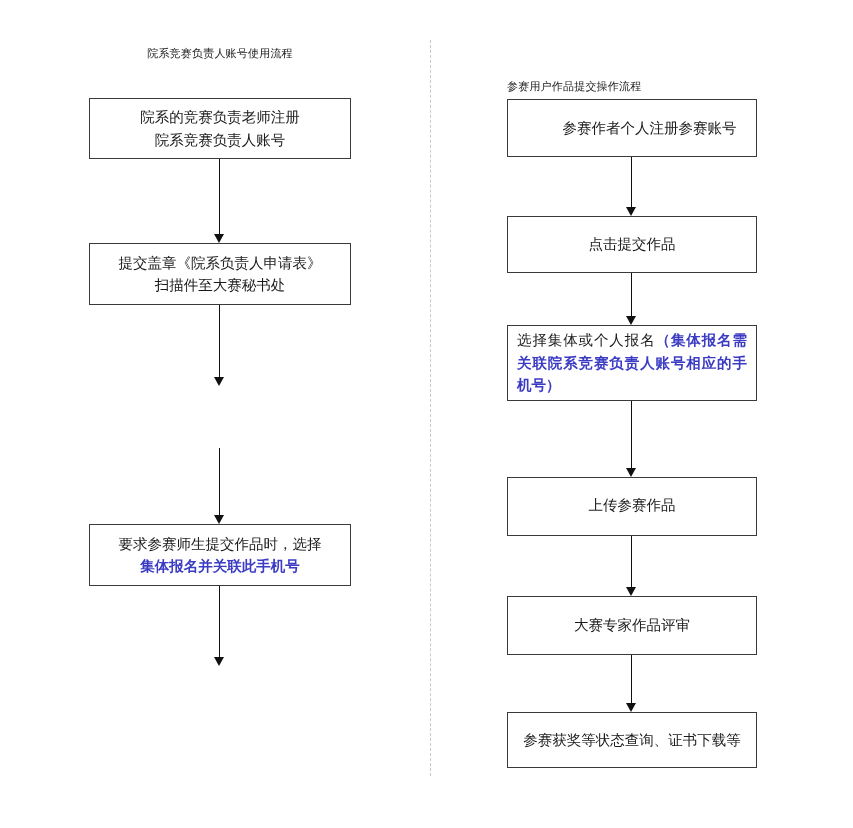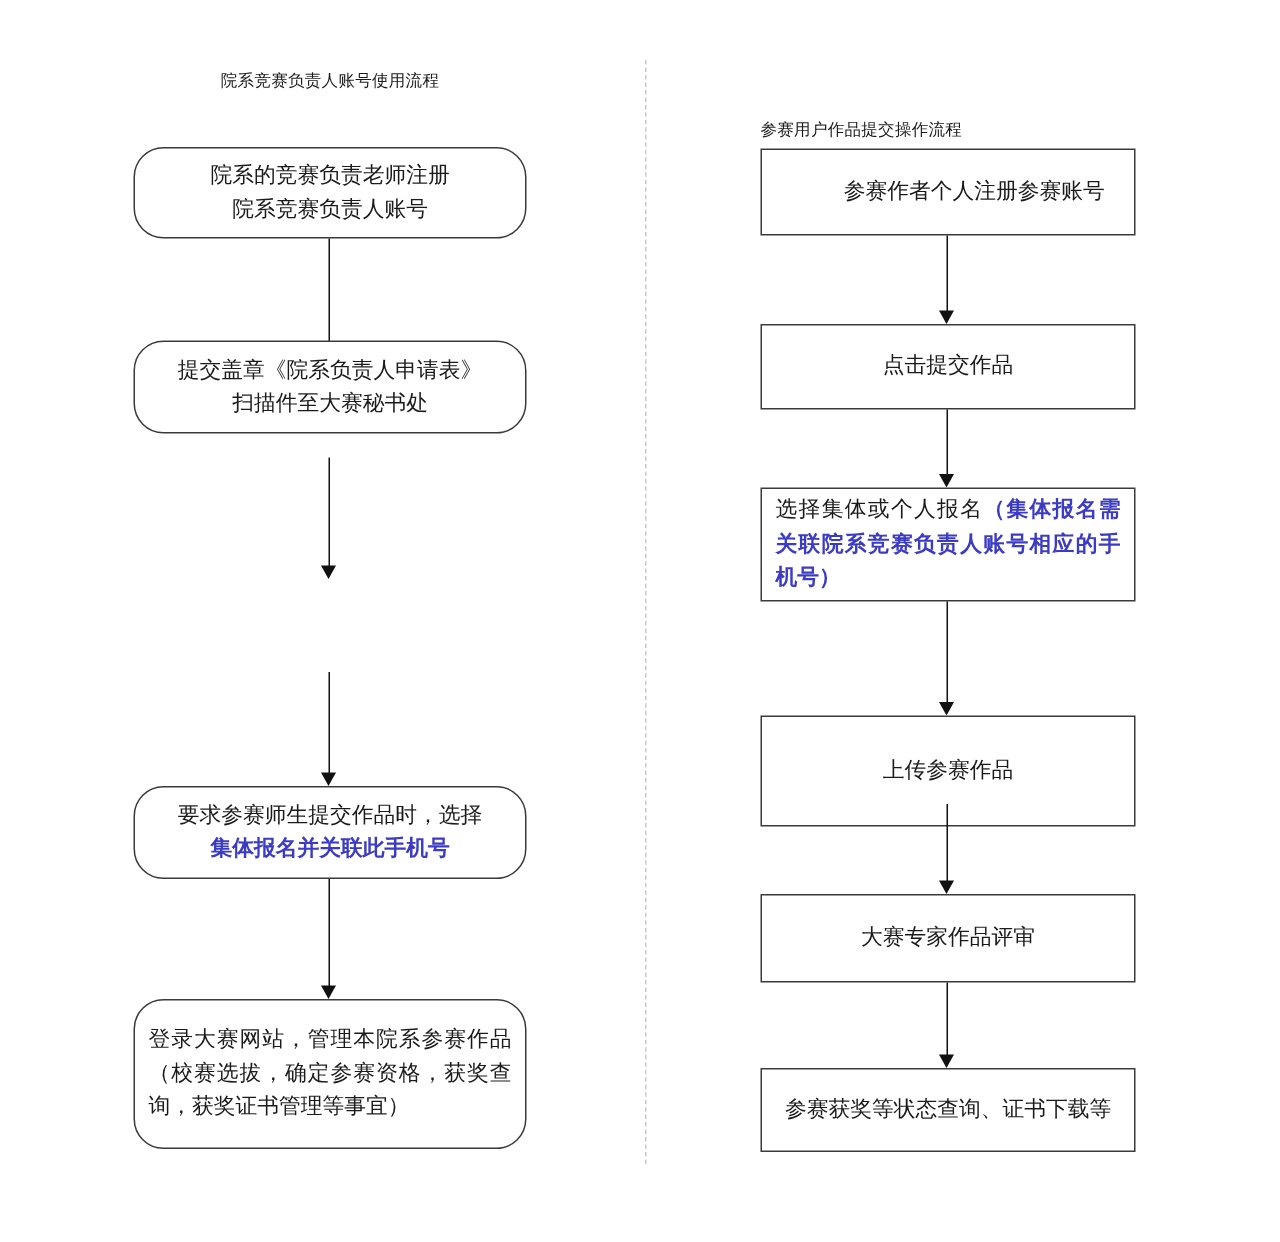--- a/index.html
+++ b/index.html
@@ -52,37 +52,37 @@
     display: flex;
     align-items: center;
     justify-content: center;
     color: #1a1a1a;
     font-size: 14.5px;
     line-height: 1.55;
     text-align: center;
     padding: 4px 9px;
   }
   .node .txt { display: block; width: 100%; }
-  .node.left  { left: 89px;  width: 262px; border-radius: 20px; }
+  .node.left  { left: 89px;  width: 262px; }
   .node.right { left: 507px; width: 250px; }
   .node.justify { text-align: justify; text-align-last: left; }
   .hl { color: #3b3bc4; font-weight: 700; }
 
   
   #l-node-0 { top: 98px;  height: 61px; }
-  #l-node-1 { top: 227px; height: 62px; }
+  #l-node-1 { top: 243px; height: 62px; }
   #l-node-2 { top: 386px; height: 62px; }
   #l-node-3 { top: 524px; height: 62px; }
   #l-node-4 { top: 666px; height: 100px; }
 
   
   #r-node-0 { top: 99px;  height: 58px; padding-left: 44px; }
   #r-node-1 { top: 216px; height: 57px; }
   #r-node-2 { top: 325px; height: 76px; }
-  #r-node-3 { top: 477px; height: 74px; }
+  #r-node-3 { top: 477px; height: 59px; font-family: Liberation Mono, monospace; }
   #r-node-4 { top: 596px; height: 59px; align-items: center; }
   #r-node-5 { top: 712px; height: 56px; }
 
   
   .arrow {
     position: absolute;
     width: 11px;
   }
   .arrow .shaft {
     position: absolute;
@@ -151,23 +151,20 @@
 
   <div class="node left" id="l-node-3">
     <span class="txt"><span>要求参赛师生提交作品时，选择</span><br><span class="hl">集体报名并关联此手机号</span></span>
   </div>
 
   <div class="arrow left" id="l-arrow-3">
     <div class="shaft"></div>
     <div class="head"></div>
   </div>
 
-  <div class="node left justify" id="l-node-4">
-    <span class="txt">登录大赛网站，管理本院系参赛作品（校赛选拔，确定参赛资格，获奖查询，获奖证书管理等事宜）</span>
-  </div>
 
   <div class="col-title" id="title-right">参赛用户作品提交操作流程</div>
 
   <div class="node right" id="r-node-0">
     <span class="txt">参赛作者个人注册参赛账号</span>
   </div>
 
   <div class="arrow right" id="r-arrow-0">
     <div class="shaft"></div>
     <div class="head"></div>

